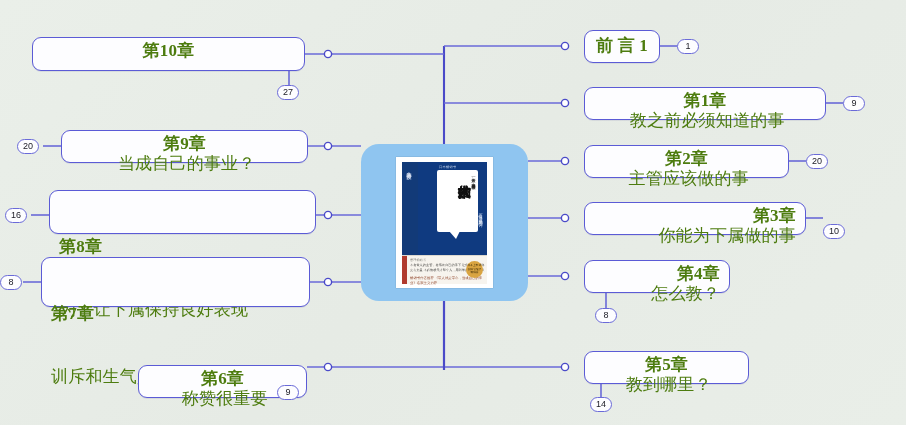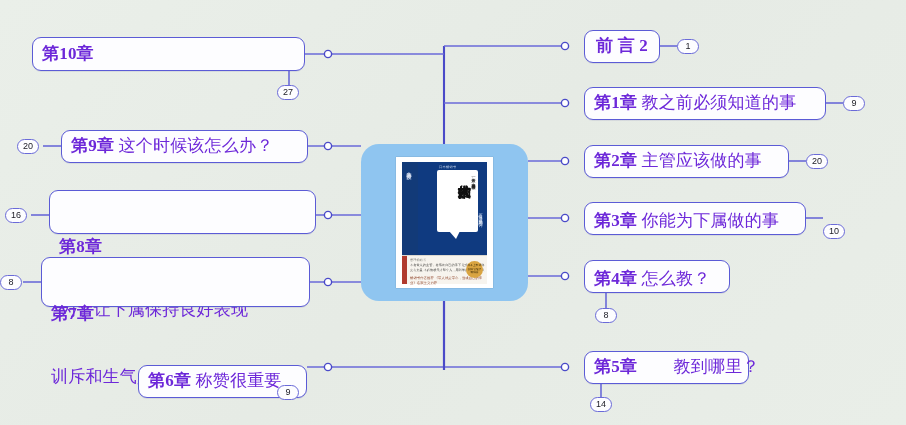--- a/index.html
+++ b/index.html
@@ -24,29 +24,30 @@
     left: 0; top: 0;
     width: 906px; height: 425px;
     pointer-events: none;
   }
   .node {
     position: absolute;
     box-sizing: border-box;
     background: #fdfdff;
     border: 1.4px solid #5b5bd6;
     border-radius: 9px;
-    color: #6d28d9;
+    color: #4d7c0f;
     font-size: 17px;
     line-height: 1.18;
     letter-spacing: 0.2px;
     display: flex;
     align-items: center;
     padding: 3px 9px;
     white-space: pre;
     box-shadow: 0 1px 0 rgba(90,90,160,0.12);
+    flex-direction: column;
   }
   .node.two-line {
     align-items: center;
     line-height: 1.22;
   }
   .node .chap {
     font-weight: bold;
   }
   .badge {
     position: absolute;
@@ -301,21 +302,21 @@
       </div>
     </div>
   </div>
 
   <div class="node" style="left:32px; top:37px; width:273px; height:34px;">
     <span class="chap">第10章</span>
   </div>
   <div class="badge" style="left:277px; top:85px;">27</div>
 
   <div class="node" style="left:61px; top:130px; width:247px; height:33px;">
-    <span class="chap">第9章</span><span> 这个时候该怎么办？</span>
+    <span class="chap">第9章</span><span> 当成自己的事业？</span>
   </div>
   <div class="badge" style="left:17px; top:139px;">20</div>
 
   <div class="node two-line" style="left:49px; top:190px; width:267px; height:44px; display:block; padding-top:5px;">
     <div class="chap">第8章</div>
     <div>为了让下属保持良好表现</div>
   </div>
   <div class="badge" style="left:5px; top:208px;">16</div>
 
   <div class="node two-line" style="left:41px; top:257px; width:269px; height:50px; display:block; padding-top:5px;">
@@ -323,21 +324,21 @@
     <div>训斥和生气是两件不同的事</div>
   </div>
   <div class="badge" style="left:0px; top:275px;">8</div>
 
   <div class="node" style="left:138px; top:365px; width:169px; height:33px;">
     <span class="chap">第6章</span><span> 称赞很重要</span>
   </div>
   <div class="badge" style="left:277px; top:385px;">9</div>
 
   <div class="node" style="left:584px; top:30px; width:76px; height:33px; justify-content:center;">
-    <span class="chap">前 言 2</span>
+    <span class="chap">前 言 1</span>
   </div>
   <div class="badge" style="left:677px; top:39px;">1</div>
 
   <div class="node" style="left:584px; top:87px; width:242px; height:33px;">
     <span class="chap">第1章</span><span> 教之前必须知道的事</span>
   </div>
   <div class="badge" style="left:843px; top:96px;">9</div>
 
   <div class="node" style="left:584px; top:145px; width:205px; height:33px;">
     <span class="chap">第2章</span><span> 主管应该做的事</span>
@@ -347,18 +348,18 @@
   <div class="node" style="left:584px; top:202px; width:222px; height:33px;align-items:flex-end;">
     <span class="chap">第3章</span><span> 你能为下属做的事</span>
   </div>
   <div class="badge" style="left:823px; top:224px;">10</div>
 
   <div class="node" style="left:584px; top:260px; width:146px; height:33px;align-items:flex-end;">
     <span class="chap">第4章</span><span> 怎么教？</span>
   </div>
   <div class="badge" style="left:595px; top:308px;">8</div>
 
-  <div class="node" style="left:584px; top:351px; width:165px; height:33px;gap:32px;">
+  <div class="node" style="left:584px; top:351px; width:165px; height:33px;">
     <span class="chap">第5章</span><span> 教到哪里？</span>
   </div>
   <div class="badge" style="left:590px; top:397px;">14</div>
 
 </div>
 
 </body></html>

